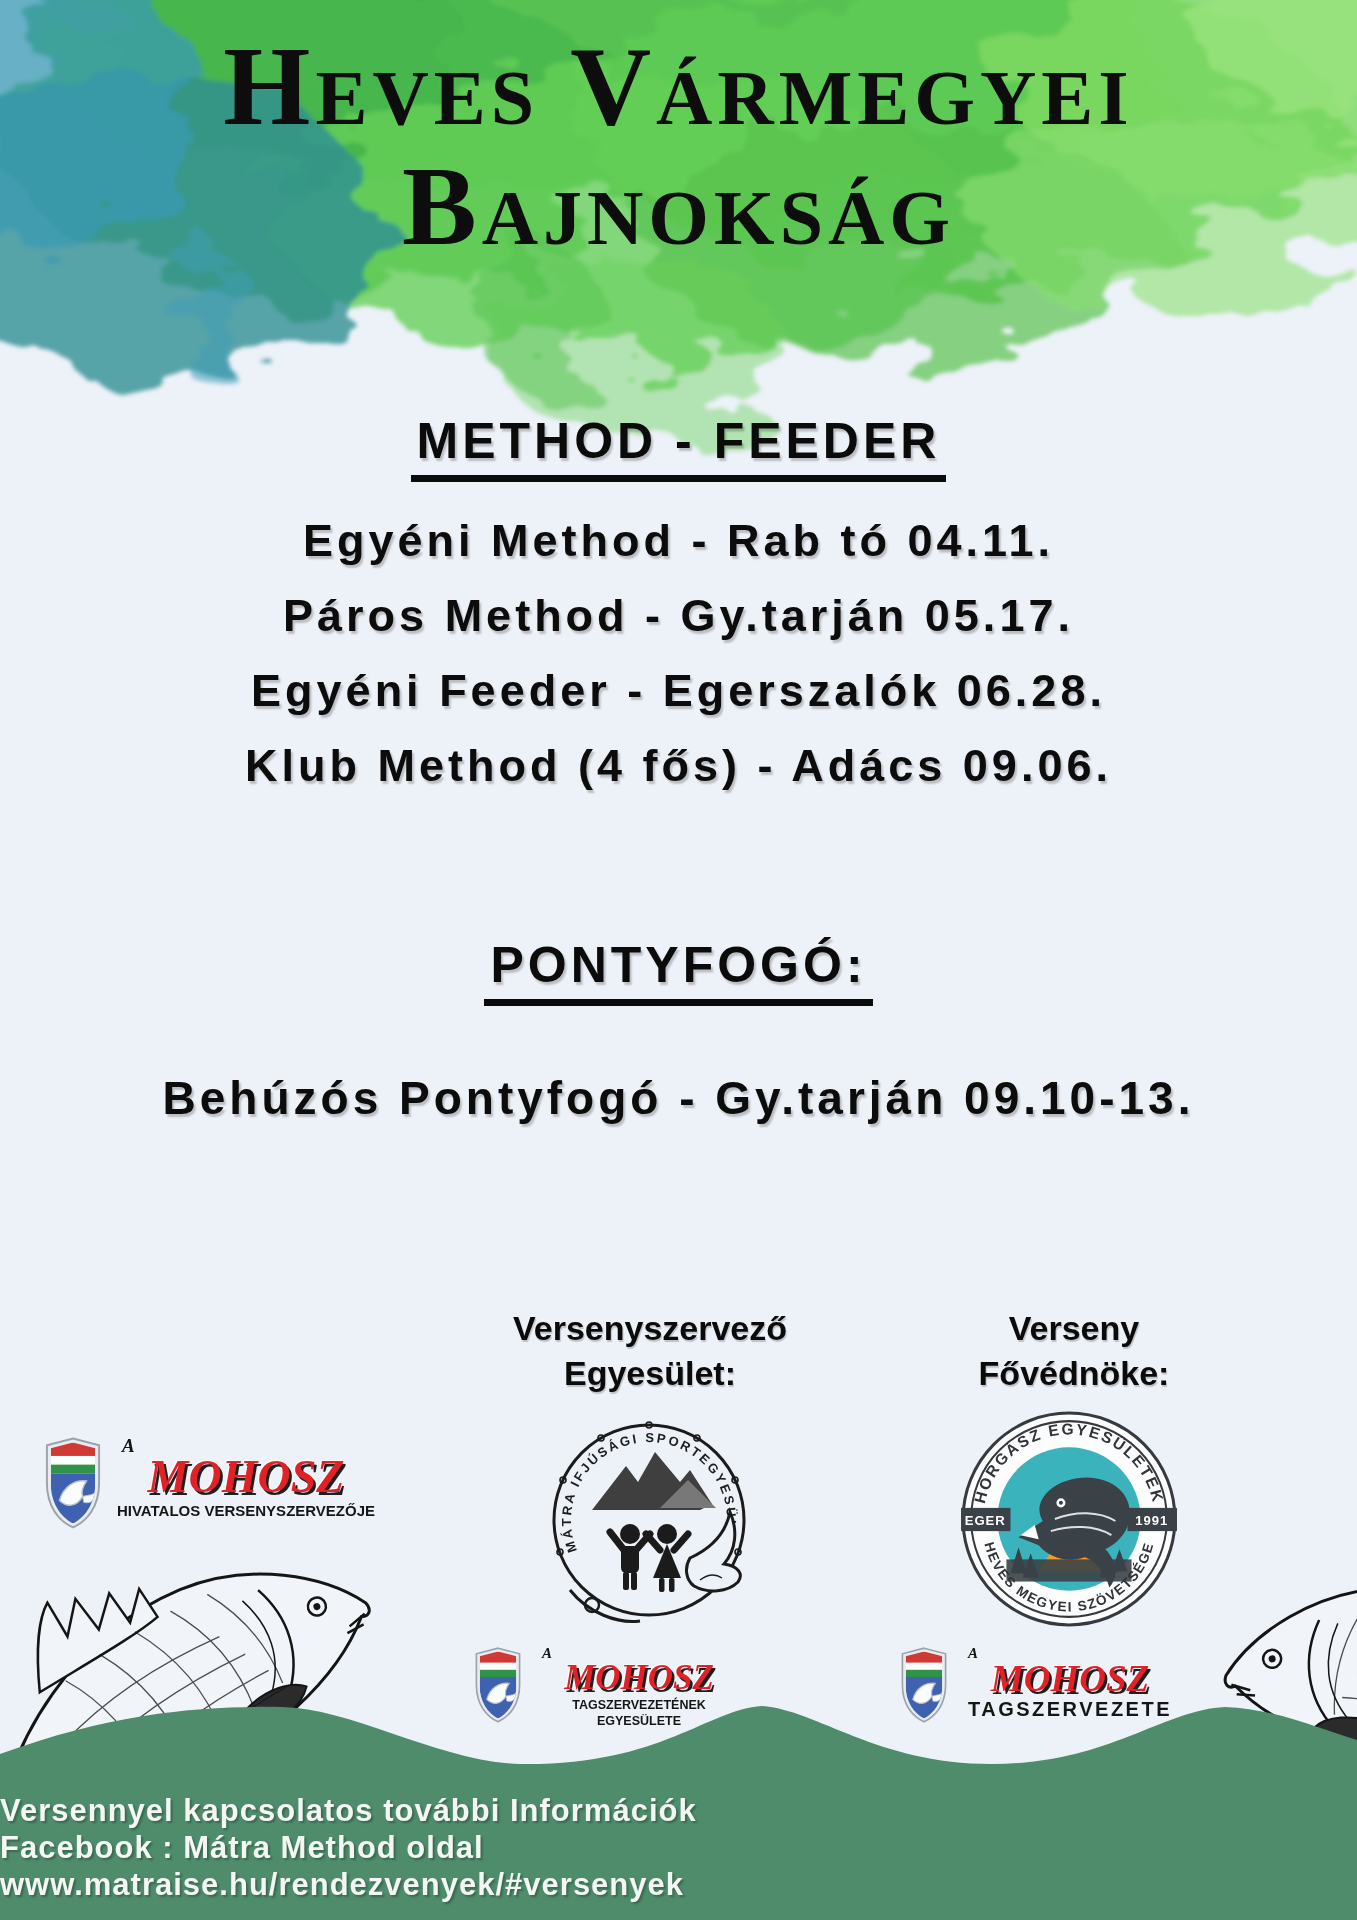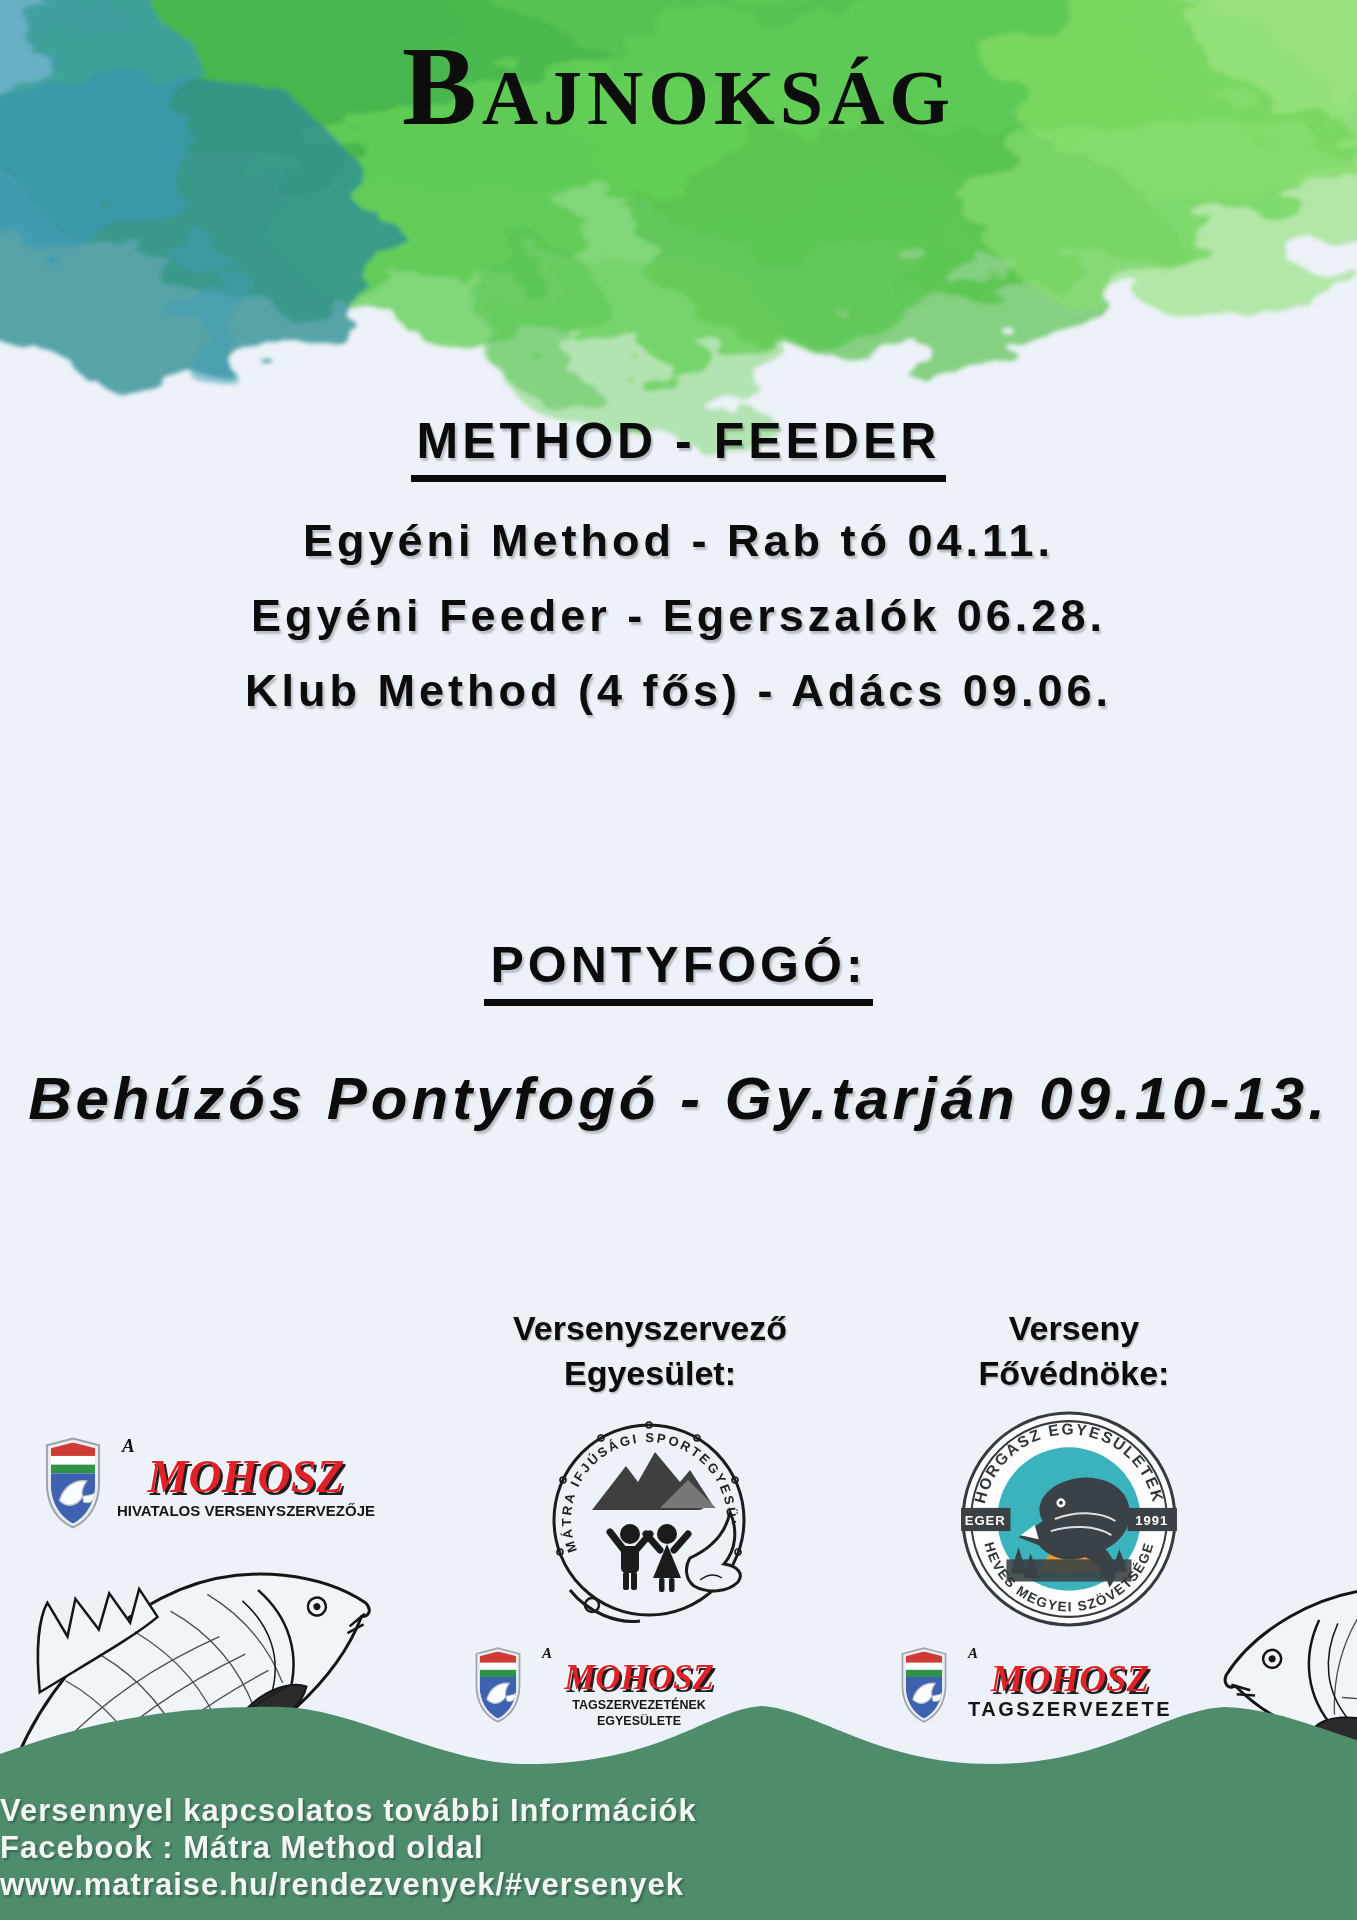--- a/index.html
+++ b/index.html
@@ -23,21 +23,21 @@
     text-shadow:2px 3px 2px rgba(10,10,10,.22);
   }
   .section-h span{display:inline-block; border-bottom:7px solid #0b0b0b; padding:0 6px 5px 6px;}
   #heading-method{top:392px;margin-top:20px;}
   #heading-ponty{top:936px;}
   
   .events{left:0; width:100%; text-align:center; font-weight:700;
     font-size:45px; letter-spacing:4px; color:#0c0c0c;
     text-shadow:2px 3px 2px rgba(10,10,10,.22);}
   #events-method{top:503px; line-height:75px;}
-  #events-ponty{top:1055px; line-height:87px; font-size:60px;font-style:italic;}
+  #events-ponty{top:1055px; line-height:87px; font-size:46px;}
   
   .col-label{top:1306px; width:420px; text-align:center;
     font-size:34px; font-weight:700; line-height:45px;
     text-shadow:1px 2px 1px rgba(10,10,10,.2);}
   #organizer-label{left:440px;}
   #patron-label{left:864px;}
   
   .mohosz{display:flex; align-items:flex-start;}
   .mohosz .mtext{margin-left:10px; text-align:center;}
   .mohosz .a{font-family:"Liberation Serif",serif; font-style:italic; font-weight:700;
@@ -91,28 +91,30 @@
       <ellipse cx="40" cy="115" rx="155" ry="150" fill="#3b9ab3" opacity="0.75"></ellipse>
       <ellipse cx="900" cy="255" rx="265" ry="115" fill="#58c24e" opacity="0.7"></ellipse>
       <ellipse cx="1180" cy="225" rx="205" ry="100" fill="#8bdf72" opacity="0.6"></ellipse>
       <ellipse cx="640" cy="360" rx="145" ry="95" fill="#6ad15c" opacity="0.45"></ellipse>
       <ellipse cx="540" cy="330" rx="60" ry="75" fill="#55c24f" opacity="0.5"></ellipse>
       <ellipse cx="215" cy="335" rx="26" ry="75" fill="#3f9fb5" opacity="0.55"></ellipse>
     </g>
   </svg>
 
   <div class="abs title">
+    <div>Heves Vármegyei</div>
     <div>Bajnokság</div>
   </div>
 
   <div class="abs section-h" id="heading-method">
     <span>METHOD - FEEDER</span>
   </div>
   <div class="abs events" id="events-method">
     <div>Egyéni Method - Rab tó 04.11.</div>
+    <div>Páros Method - Gy.tarján 05.17.</div>
     <div>Egyéni Feeder - Egerszalók 06.28.</div>
     <div>Klub Method (4 fős) - Adács 09.06.</div>
   </div>
 
   <div class="abs section-h" id="heading-ponty">
     <span>PONTYFOGÓ:</span>
   </div>
   <div class="abs events" id="events-ponty">
     <div>Behúzós Pontyfogó - Gy.tarján 09.10-13.</div>
   </div>

